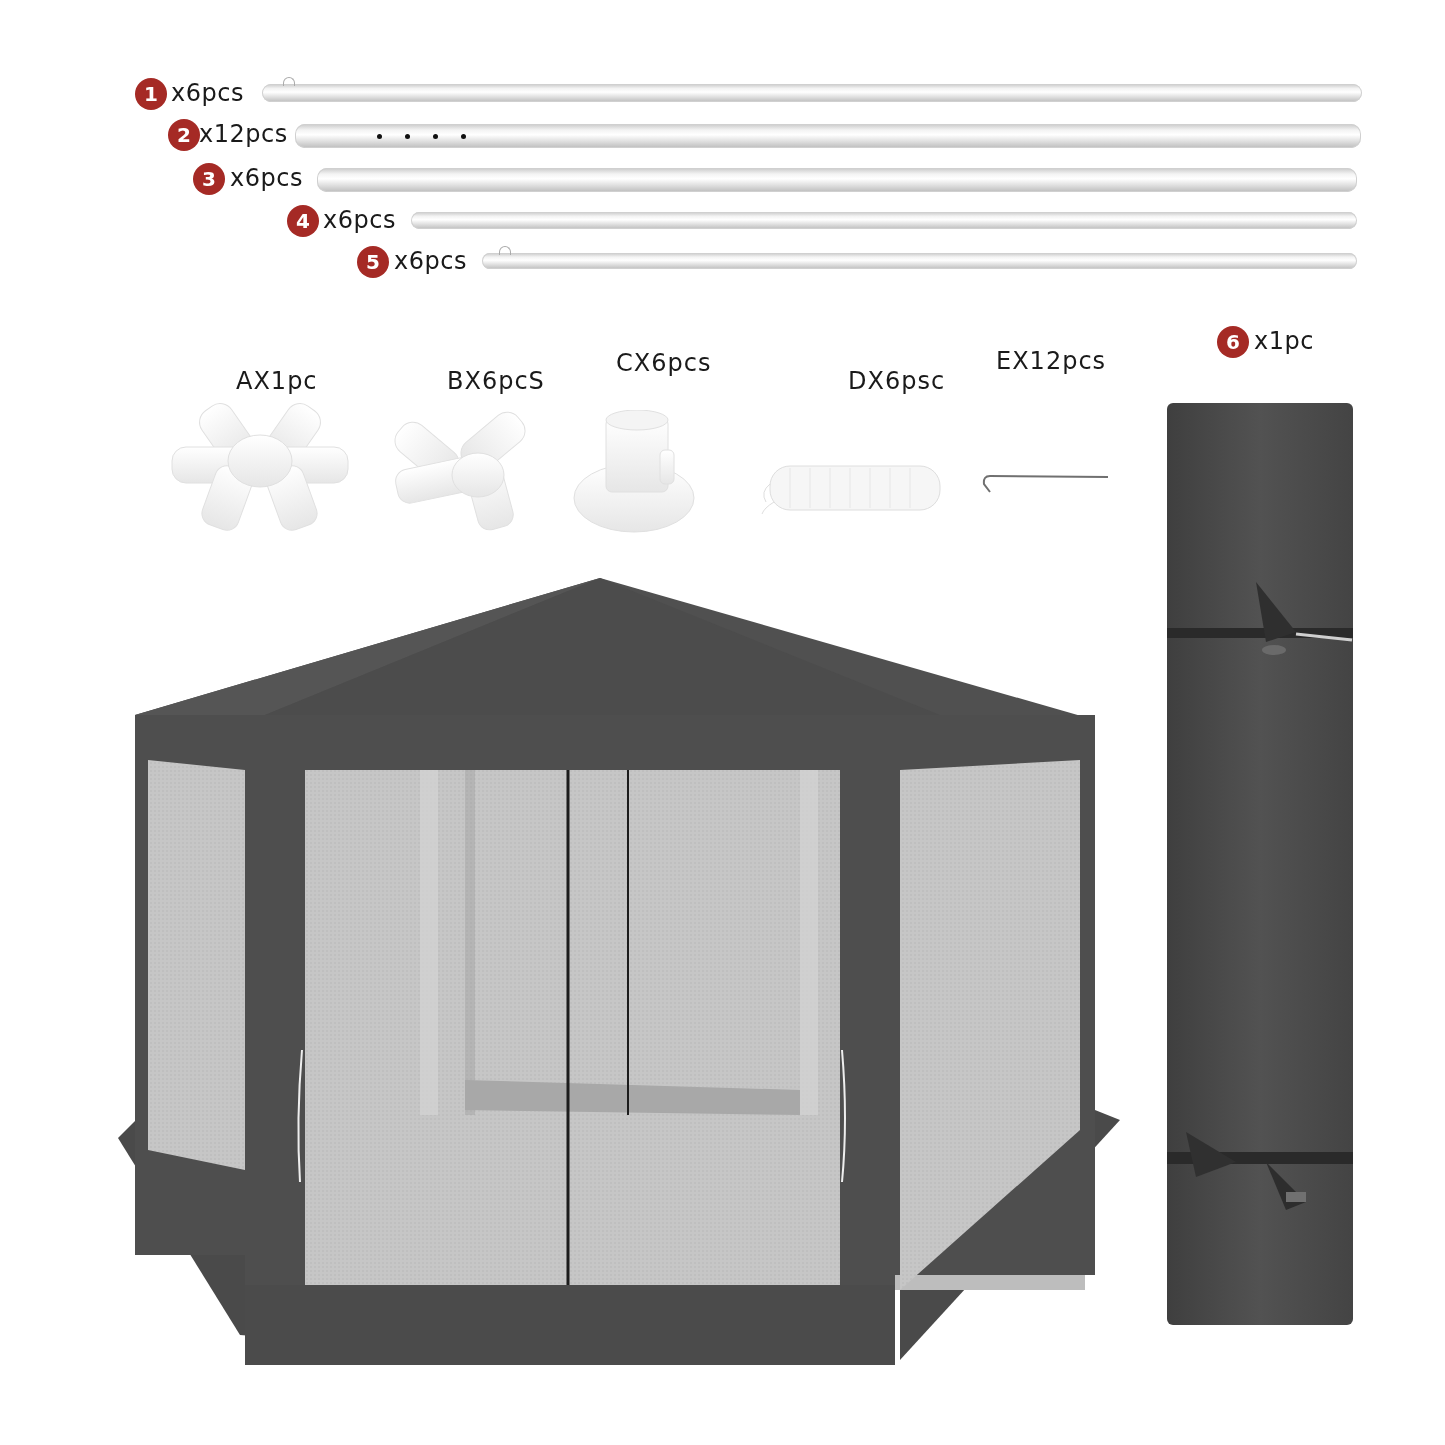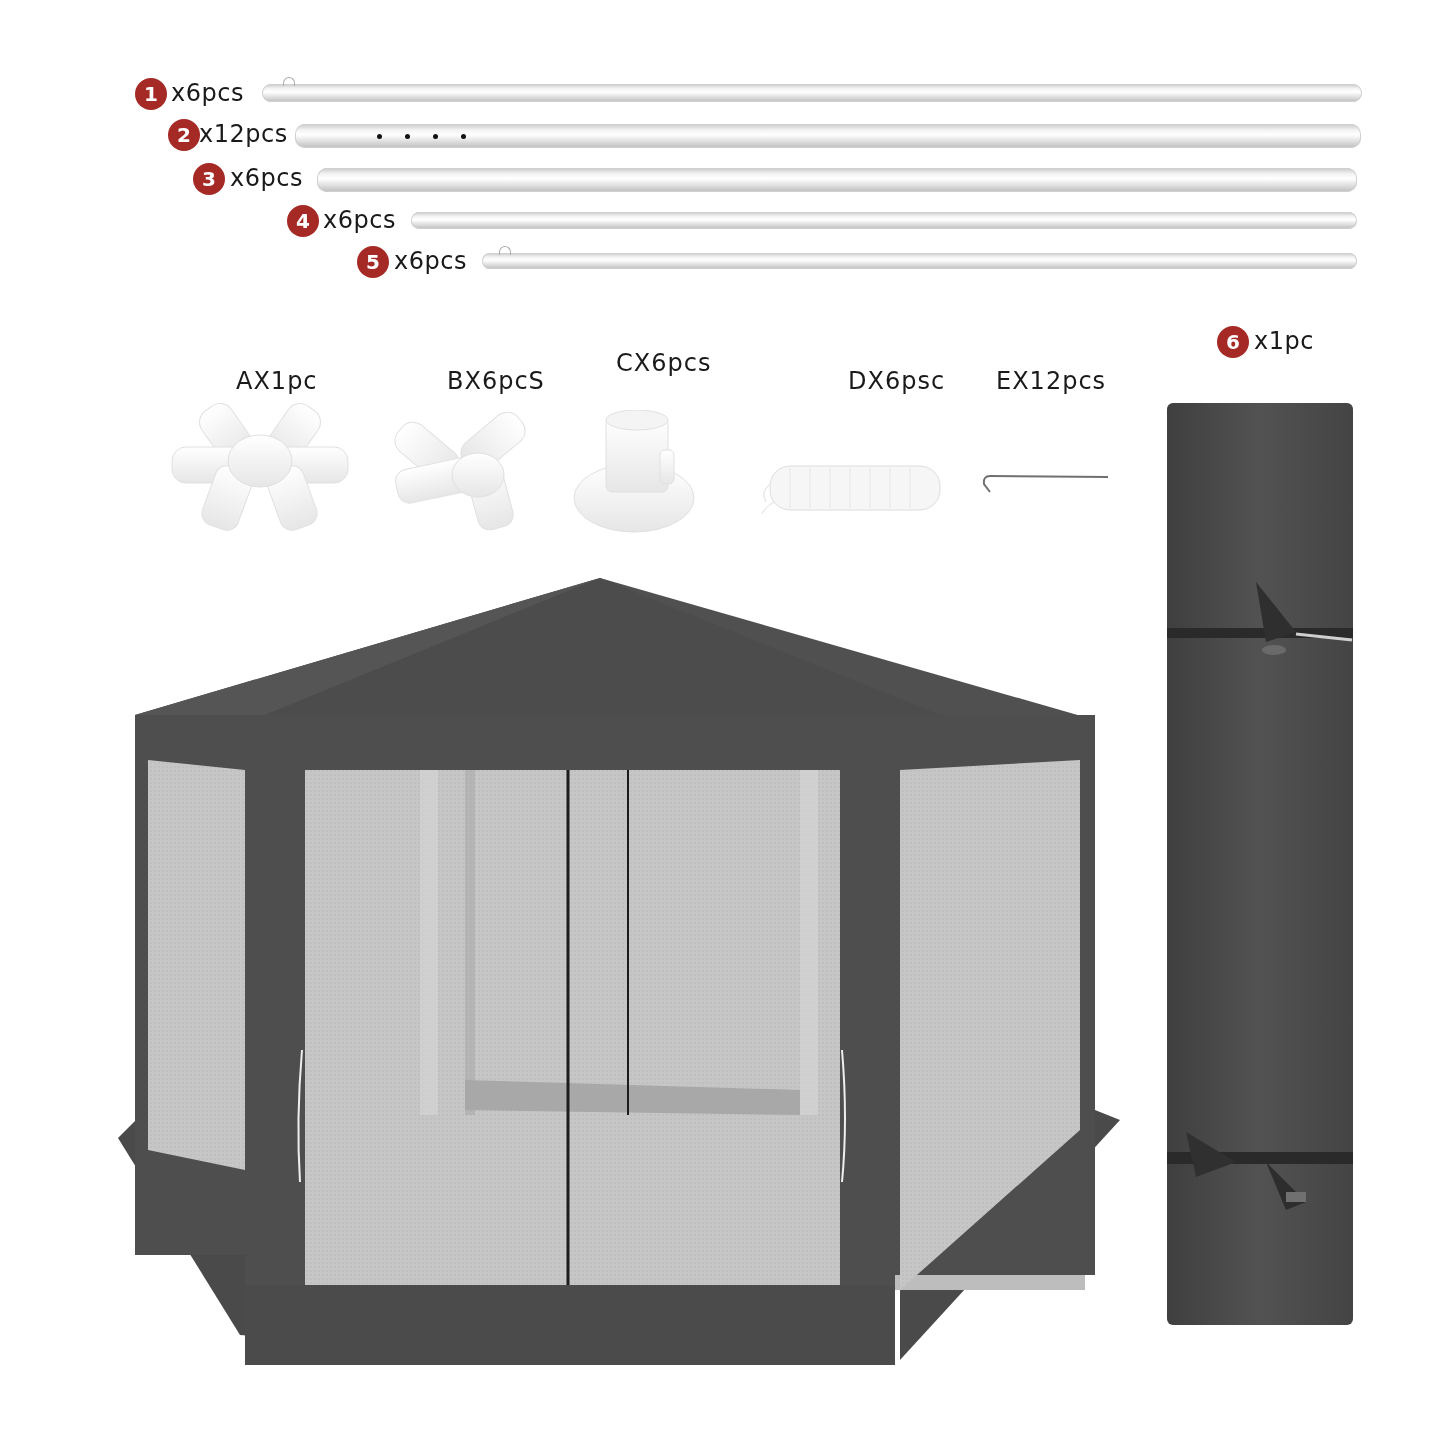--- a/index.html
+++ b/index.html
@@ -42,21 +42,21 @@
   <div class="qty" style="left:394px;top:245px;">x6pcs</div>
   <div class="pole" style="left:482px;top:253px;width:875px;height:16px;"></div>
   <div class="pin" style="left:499px;top:246px;"></div>
 </div>
 
 <div>
   <div class="acc-label" style="left:236px;top:343px;">AX1pc</div>
   <div class="acc-label" style="left:447px;top:343px;">BX6pcS</div>
   <div class="acc-label" style="left:616px;top:325px;">CX6pcs</div>
   <div class="acc-label" style="left:848px;top:343px;">DX6psc</div>
-  <div class="acc-label" style="left:996px;top:343px;">EX12pcs</div>
+  <div class="acc-label" style="left:996px;top:323px;">EX12pcs</div>
 
   <svg style="left:168px;top:395px;" width="185" height="140" viewBox="0 0 185 140">
     <defs>
       <linearGradient id="wg" x1="0" y1="0" x2="0" y2="1">
         <stop offset="0" stop-color="#ffffff"></stop>
           <stop offset="1" stop-color="#e6e6e6"></stop>
       </linearGradient>
     </defs>
     <g fill="url(#wg)" stroke="#e0e0e0" stroke-width="1">
       <rect x="40" y="8" width="36" height="60" rx="14" transform="rotate(-35 58 38)"></rect>

